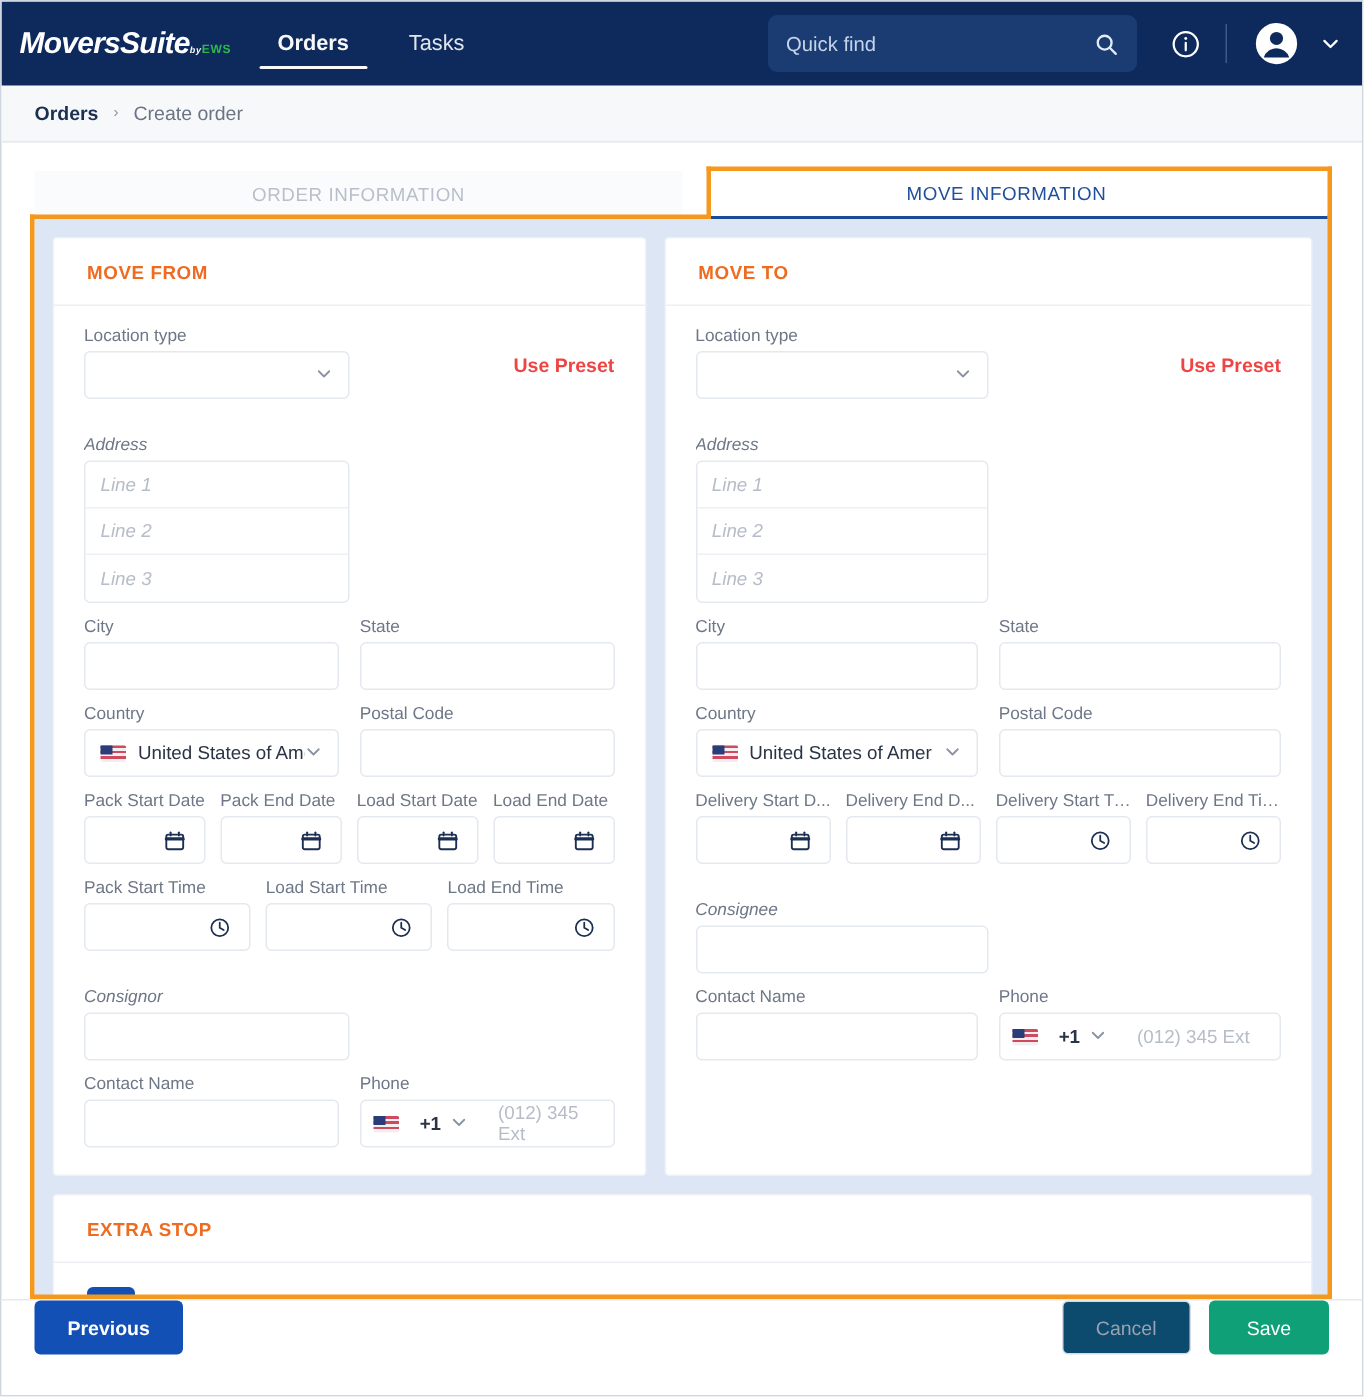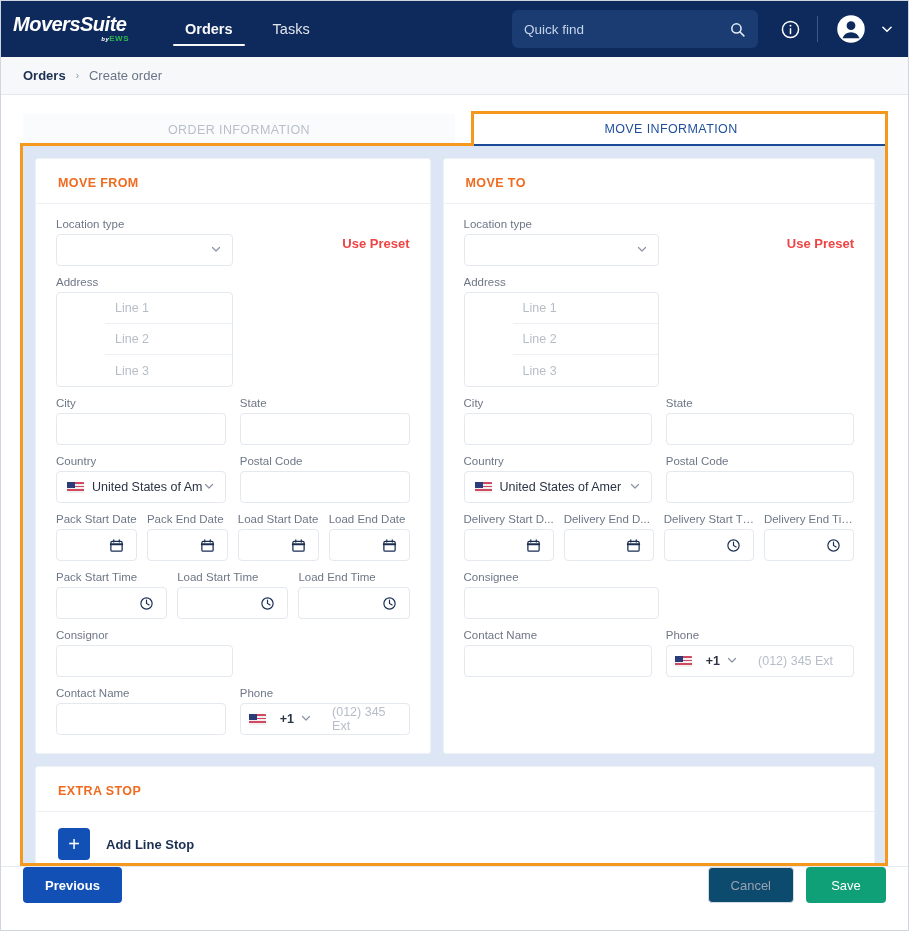--- a/index.html
+++ b/index.html
@@ -20,22 +20,22 @@
   
   .topnav {
     height: 56px;
     background: #0e2a5c;
     display: flex;
     align-items: center;
     padding: 0 14px 0 8px;
     position: relative;
   }
   .logo {
-    display: flex; flex-direction: column;
-    align-items: flex-start;
+    display: flex; flex-direction: row;
+    align-items: flex-end;
     width: 120px; padding-left: 4px;
   }
   .logo-main {
     font-size: 20px; font-weight: bold; font-style: italic;
     color: #ffffff; letter-spacing: -0.5px; line-height: 20px;
   }
   .logo-sub {
     font-size: 8px; font-weight: bold; color: #2db84c;
     align-self: flex-end; line-height: 10px; letter-spacing: .5px;
   }
@@ -142,26 +142,26 @@
   .fld {
     height: 32px; border: 1px solid #e4e8ef; border-radius: 4px;
     background: #ffffff; display: flex; align-items: center;
     padding: 0 10px; font-size: 12.5px; color: #2b3445;
   }
   .row-2 { display: flex; gap: 14px; margin-top: 10px; }
   .row-2 > div { flex: 1; min-width: 0; }
   .row-4 { display: flex; gap: 10px; margin-top: 10px; }
   .row-4 > div { flex: 1; min-width: 0; }
   .half { width: 50%; }
-  .gap { margin-top: 10px; }
+  .gap { margin-top: 25px; font-style: italic; }
 
   .select-fld { justify-content: space-between; }
   .chev { color: #8b93a3; font-size: 11px; line-height: 1; }
 
-  .addr-group { border: 1px solid #e4e8ef; border-radius: 4px; overflow: hidden; padding-left: 48px; }
+  .addr-group { border: 1px solid #e4e8ef; border-radius: 4px; overflow: hidden; }
   .addr-line {
     height: 31px; display: flex; align-items: center; padding: 0 10px;
     font-size: 12.5px; color: #b7bdc8; border-bottom: 1px solid #eceff4;
   }
   .addr-line:last-child { border-bottom: none; }
 
   .preset-link {
     color: #ef4444; font-size: 13px; font-weight: bold; cursor: pointer;
     text-align: right;
   }

